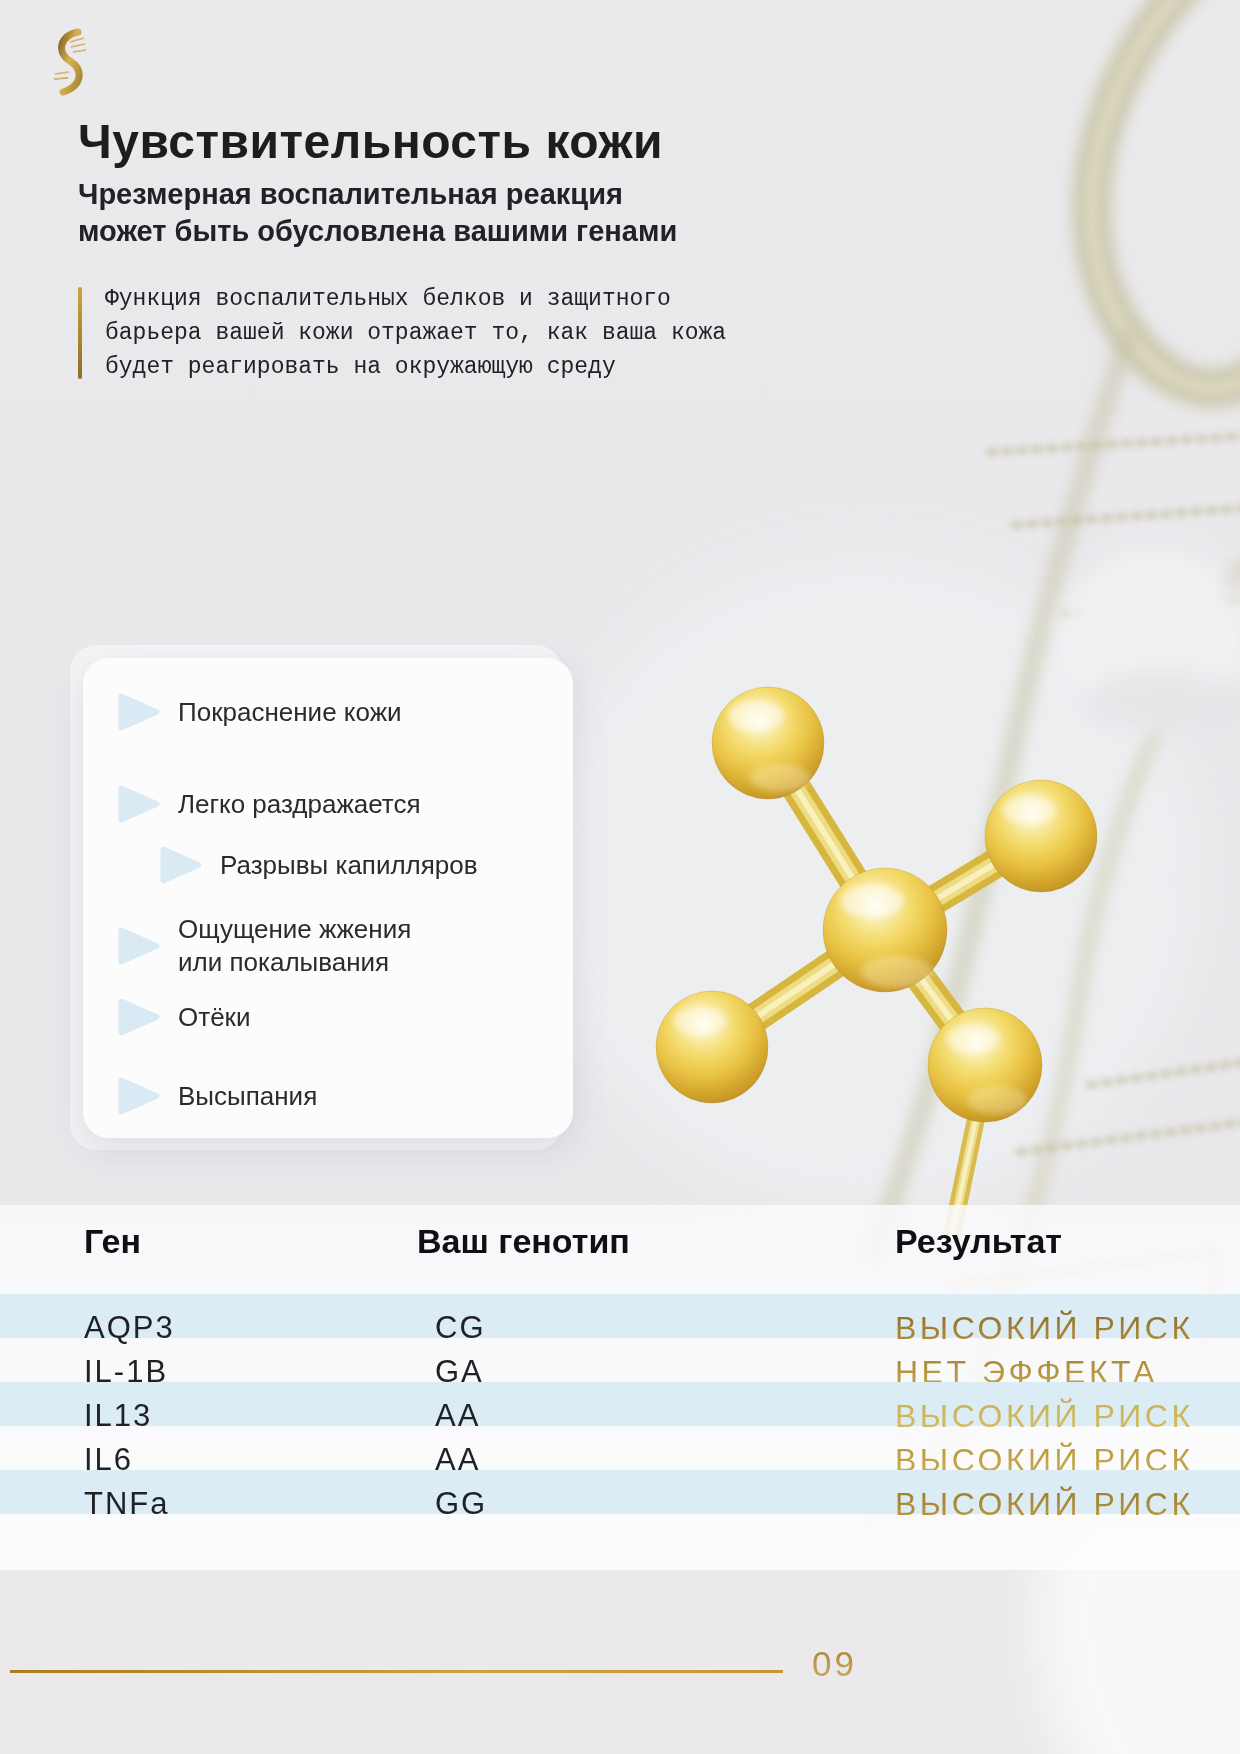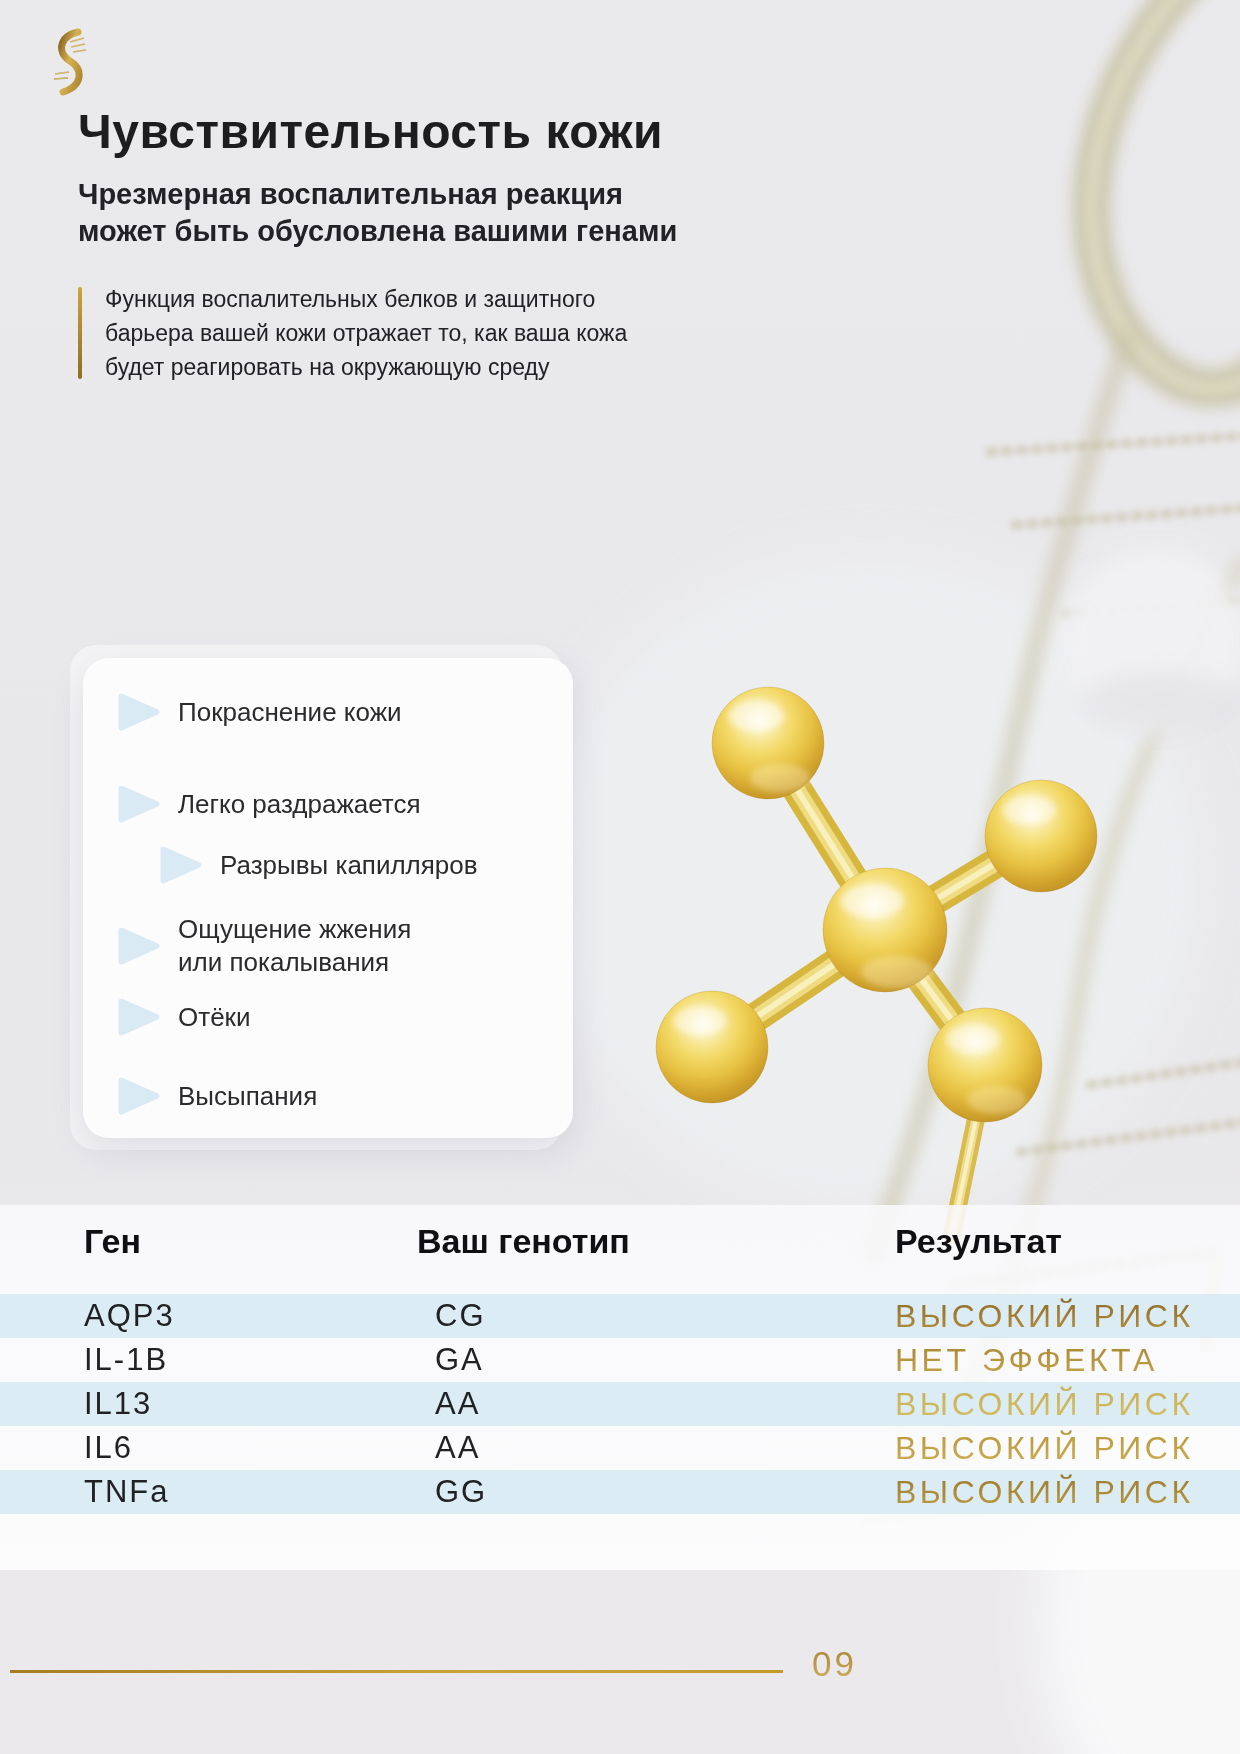--- a/index.html
+++ b/index.html
@@ -12,38 +12,38 @@
   #page{
     position:absolute;inset:0;width:1240px;height:1754px;
     background:linear-gradient(180deg,#eae9ec 0%,#e8e7ea 55%,#ebe9ec 100%);
   }
   
   #bg-art{position:absolute;left:0;top:0;z-index:1;pointer-events:none;}
   
   #logo{position:absolute;left:46px;top:28px;width:48px;height:70px;z-index:3;}
   
   #title{
-    position:absolute;left:78px;top:104px;z-index:3;
+    position:absolute;left:78px;top:114px;z-index:3;
     font-size:48px;font-weight:800;color:#1d1d20;letter-spacing:.5px;line-height:56px;
   }
   #subtitle{
     position:absolute;left:78px;top:176px;z-index:3;
     font-size:29px;font-weight:700;color:#222226;line-height:37px;white-space:pre-line;
   }
   .intro{
     position:absolute;left:78px;z-index:3;padding-left:27px;
   }
   #intro-0{top:282px;}
   #intro-1{top:392px;}
   .intro .bar{
     position:absolute;left:0;top:5px;bottom:5px;width:4px;border-radius:2px;
     background:linear-gradient(180deg,#caa43c,#8f6d22);
   }
   .intro .ptext{
-    font-size:23px;color:#222226;line-height:34px;white-space:pre-line;font-weight:400;
+    font-size:23px;color:#222226;line-height:34px;white-space:pre-line;font-weight:400;font-family:Liberation Mono, monospace;
   }
   #signs-heading{
     position:absolute;left:78px;top:590px;z-index:3;
     font-size:27px;font-weight:700;color:#1d1d20;letter-spacing:.2px;
   }
   
   #card-shadow{
     position:absolute;left:70px;top:645px;width:492px;height:505px;border-radius:26px;
     background:rgba(255,255,255,.5);z-index:2;
   }
@@ -71,21 +71,21 @@
   .th.c0{left:84px;}
   .th.c1{left:417px;}
   .th.c2{left:895px;}
   .trow{position:absolute;left:0;width:1240px;height:44px;z-index:3;}
   .trow.blue{background:#dcecf5;}
   #row-0{top:1294px;}
   #row-1{top:1338px;}
   #row-2{top:1382px;}
   #row-3{top:1426px;}
   #row-4{top:1470px;}
-  .td{position:absolute;top:0;height:60px;line-height:44px;white-space:nowrap;}
+  .td{position:absolute;top:12px;height:60px;line-height:44px;white-space:nowrap;}
   .td.c0{left:84px;font-size:31px;letter-spacing:2px;color:#1f2124;font-weight:300;}
   .td.c1{left:435px;font-size:31px;letter-spacing:2px;color:#1f2124;font-weight:300;}
   .td.c2{
     left:895px;font-size:32px;letter-spacing:3.5px;font-weight:300;
     background:linear-gradient(180deg,var(--g1),var(--g2));
     -webkit-background-clip:text;background-clip:text;
     color:transparent;-webkit-text-fill-color:transparent;
   }
   #row-0 .td.c2{--g1:#8a6826;--g2:#c9a449;}
   #row-1 .td.c2{--g1:#a3842f;--g2:#d4b557;}

